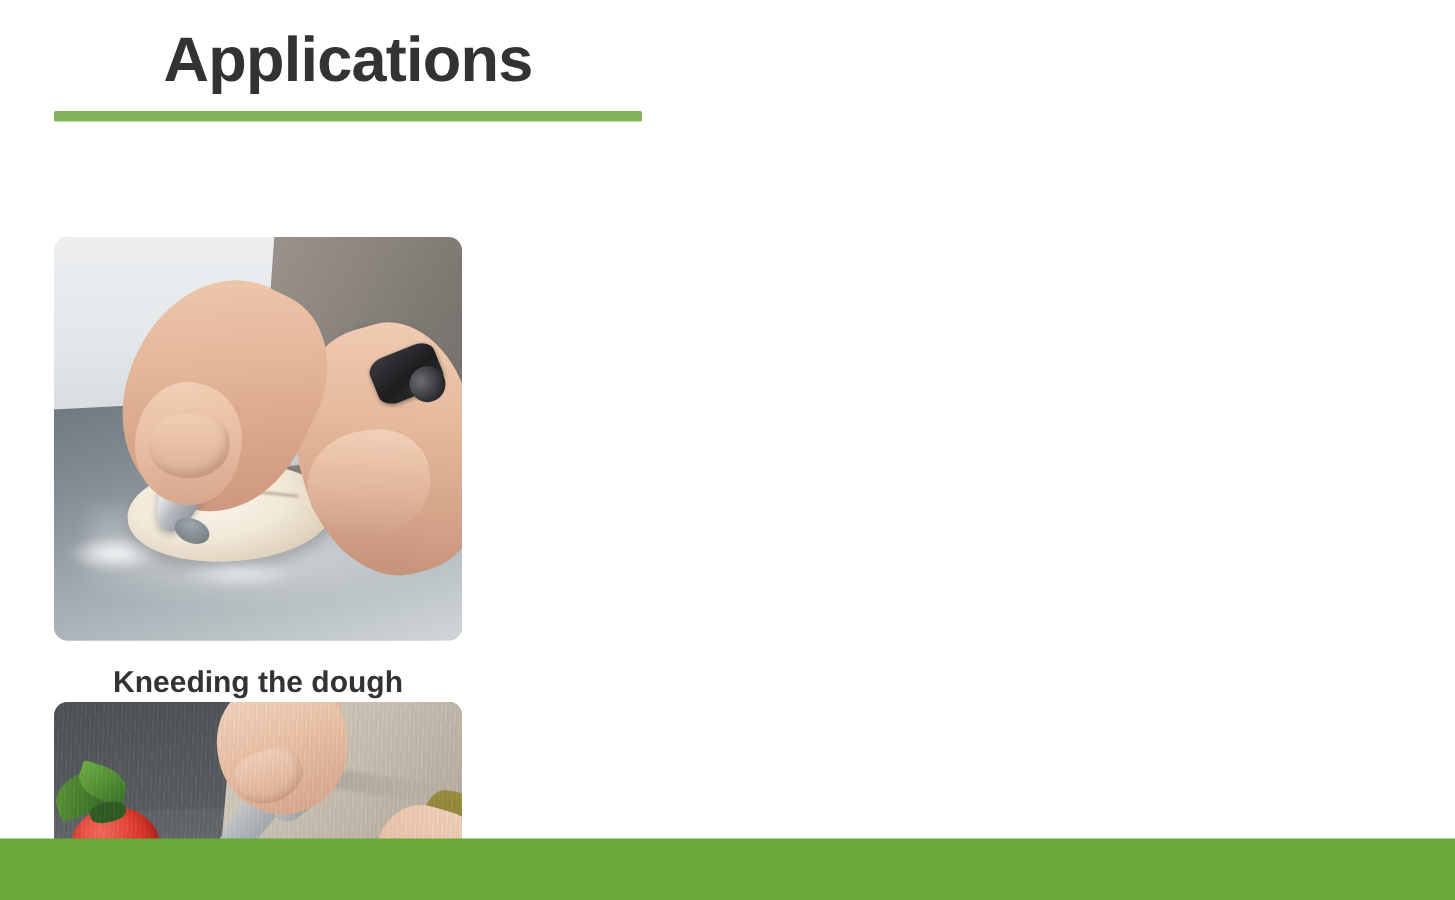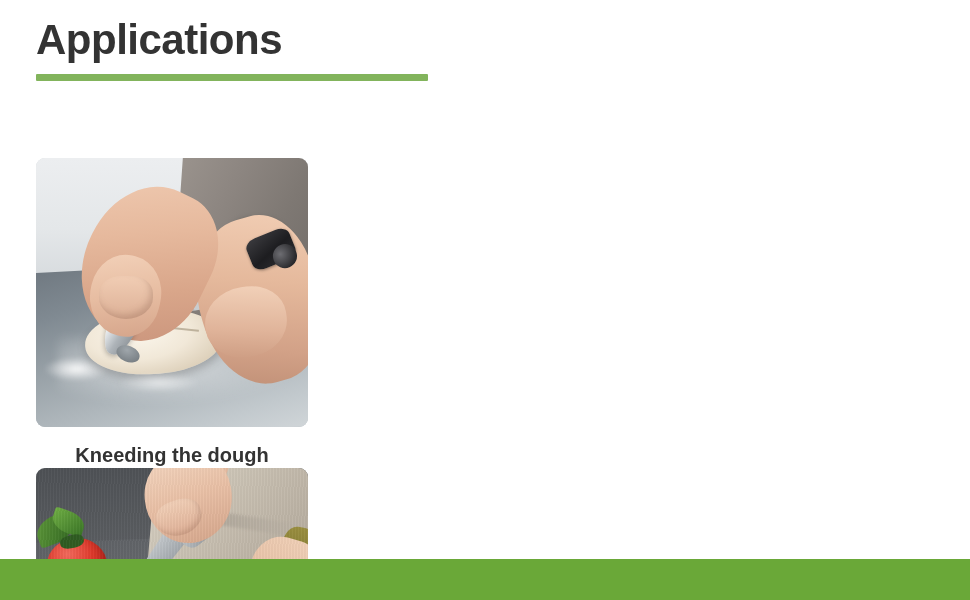--- a/index.html
+++ b/index.html
@@ -19,20 +19,21 @@
     height: 600px;
     background: #ffffff;
   }
 
   
   .header {
     position: absolute;
     left: 36px;
     top: 14px;
     width: 392px;
+    text-align: center;
   }
   .page-title {
     margin: 0;
     font-size: 42px;
     line-height: 52px;
     font-weight: 700;
     letter-spacing: -0.5px;
     color: #333333;
     font-family: "Liberation Sans", sans-serif;
   }

